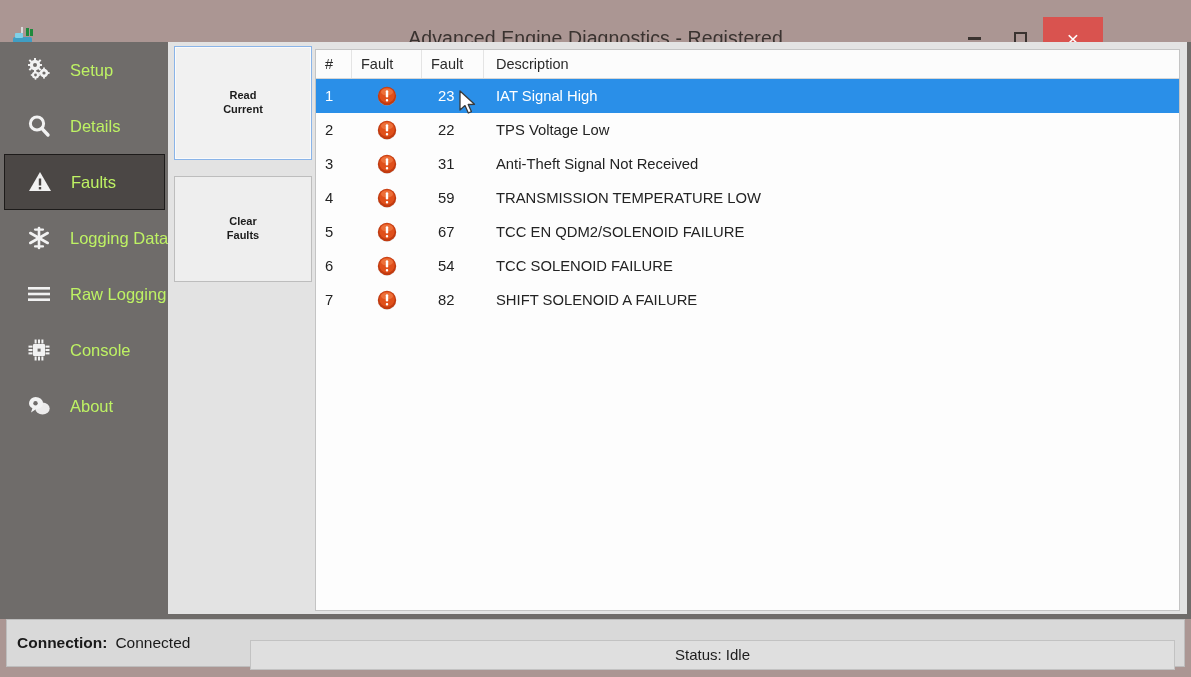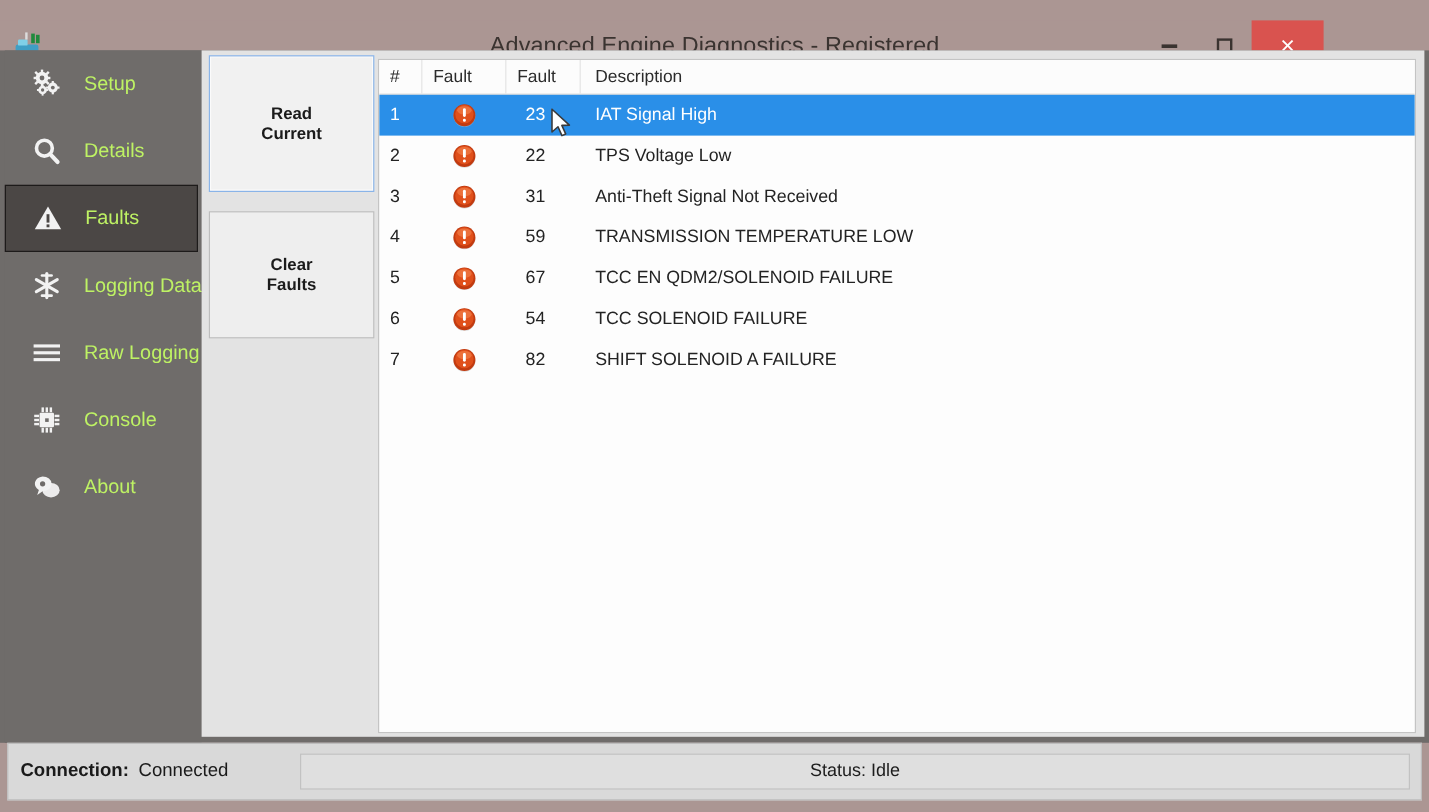--- a/index.html
+++ b/index.html
@@ -151,21 +151,21 @@
   
   .cmdcol {
     position: absolute;
     left: 6px; top: 4px;
     width: 142px;
   }
   .cmd-btn {
     width: 138px;
     box-sizing: border-box;
     background: #f1f1f1;
-    font-size: 14px;
+    font-size: 11px;
     font-weight: bold;
     color: #1b1b1b;
     text-align: center;
     line-height: 1.25;
     cursor: default;
     display: flex;
     align-items: center;
     justify-content: center;
     white-space: pre-line;
   }
@@ -258,21 +258,21 @@
     height: 46px;
     line-height: 46px;
     font-size: 15.5px;
     color: #1a1a1a;
     white-space: nowrap;
   }
   .status-conn .lbl { font-weight: bold; }
   .status-conn .val { margin-left: 8px; }
   .status-field {
     position: absolute;
-    left: 243px; top: 8px;
+    left: 243px; top: 20px;
     width: 925px;
     height: 30px;
     background: #dfdfdf;
     border: 1px solid #c2c2c2;
     box-sizing: border-box;
     line-height: 28px;
     text-align: center;
     font-size: 15px;
     color: #1d1d1d;
     white-space: nowrap;

